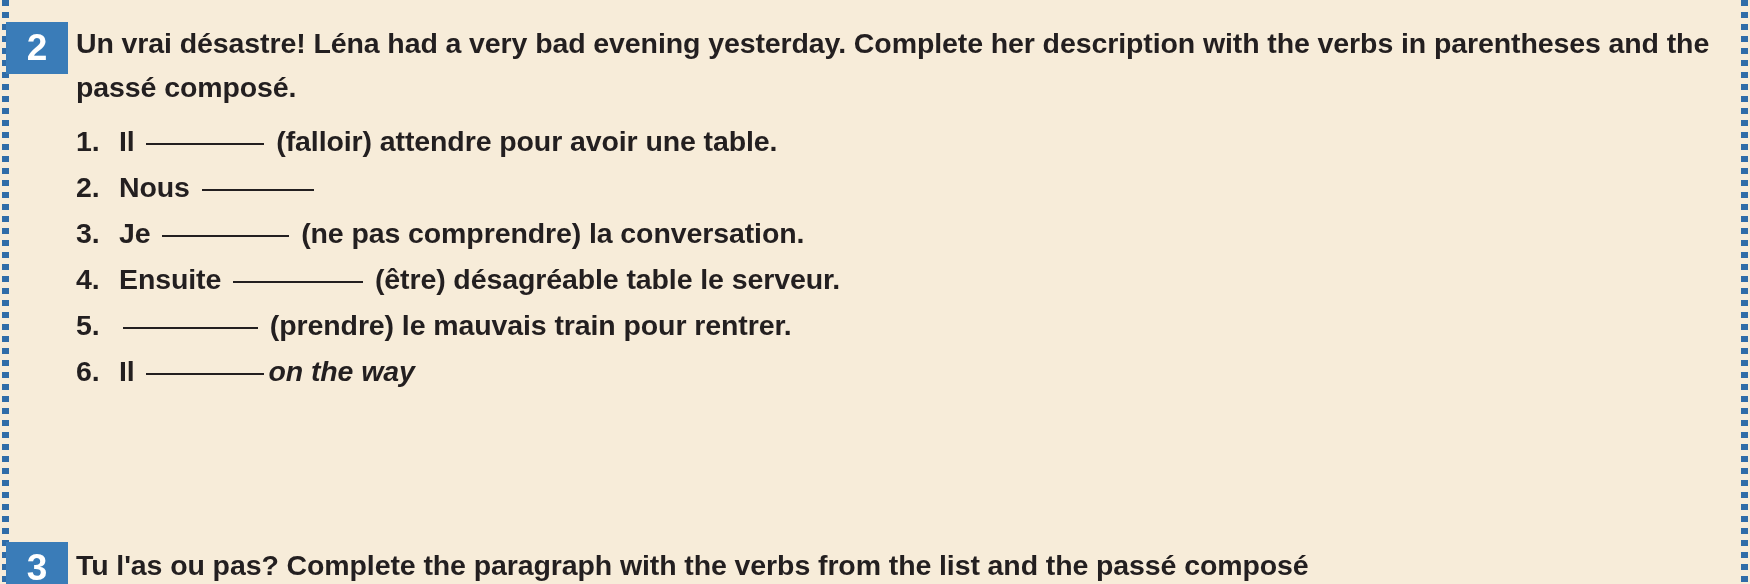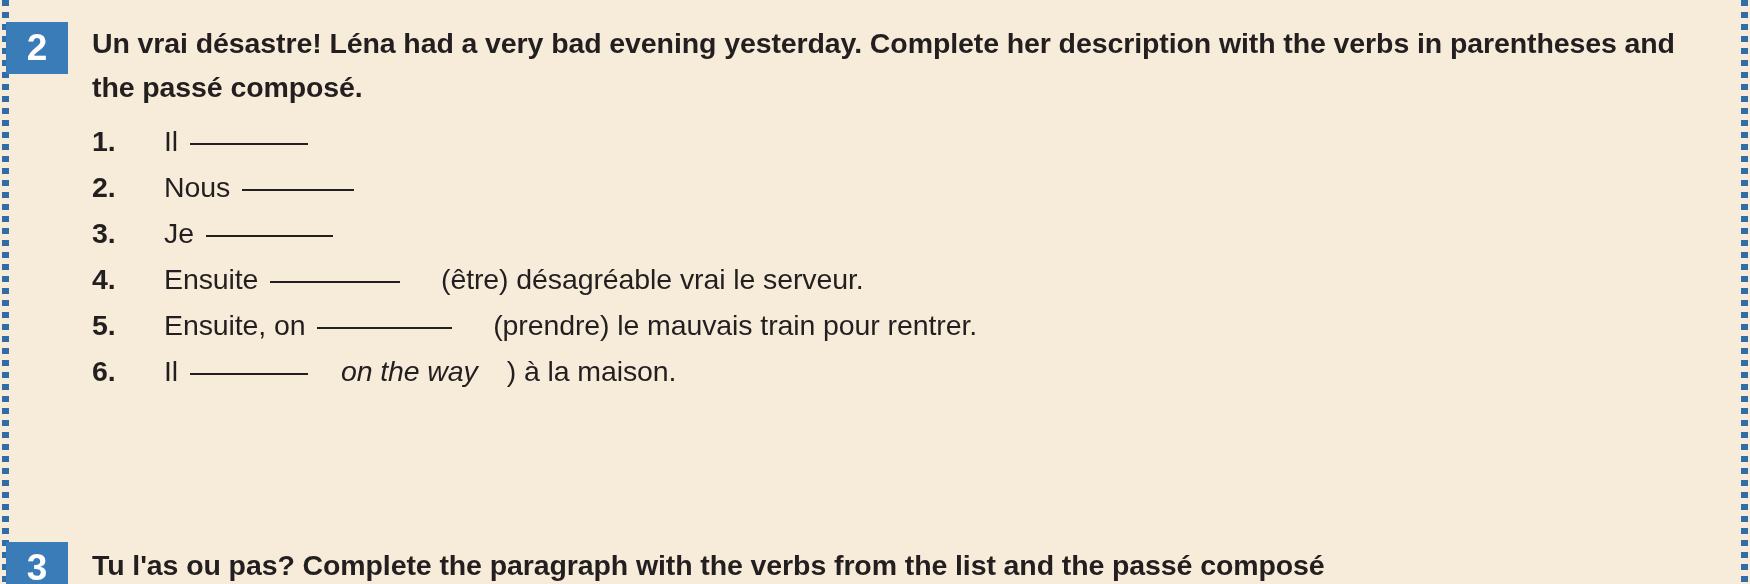--- a/index.html
+++ b/index.html
@@ -55,21 +55,21 @@
     font-weight: bold;
     display: flex;
     align-items: center;
     justify-content: center;
     letter-spacing: 0px;
   }
   .ex-2 .num-badge { top: 0px; }
 
   .body-col {
     position: absolute;
-    left: 92px;
+    left: 76px;
     right: 40px;
     top: 0;
   }
 
   .directions {
     font-size: 28.5px;
     line-height: 1.53;
     color: #231f20;
     font-weight: bold;
     letter-spacing: -0.1px;
@@ -92,23 +92,22 @@
     line-height: 1.0;
     margin-bottom: 17.5px;
     letter-spacing: -0.1px;
   }
   .item-num {
     font-weight: bold;
     min-width: 43px;
     text-align: left;
   }
   .item-text {
-    font-weight: normal;
+    font-weight: bold;
     white-space: pre;
-    margin-left: 29px;
   }
   .blank {
     display: inline-block;
     border-bottom: 2.5px solid #231f20;
     position: relative;
     top: -6px;
     margin: 0 4px;
   }
   .it { font-style: italic; }
 
@@ -141,54 +140,54 @@
       <div class="directions">
         <span class="lead">Un vrai désastre!</span><span class="normal"> Léna had a very bad evening yesterday. Complete her description with the verbs in parentheses and the </span><span class="lead">passé composé</span><span class="normal">.</span>
       </div>
 
       <div class="items">
 
         <div class="item">
           <span class="item-num">1.</span>
           <span class="item-text">Il </span>
           <span class="blank" style="width:118px"></span>
+          <span class="item-text"> (falloir) attendre pour avoir une table.</span>
         </div>
 
         <div class="item">
           <span class="item-num">2.</span>
           <span class="item-text">Nous </span>
           <span class="blank" style="width:112px"></span>
         </div>
 
         <div class="item">
           <span class="item-num">3.</span>
           <span class="item-text">Je </span>
           <span class="blank" style="width:127px"></span>
+          <span class="item-text"> (ne pas comprendre) la conversation.</span>
         </div>
 
         <div class="item">
           <span class="item-num">4.</span>
           <span class="item-text">Ensuite </span>
           <span class="blank" style="width:130px"></span>
-          <span class="item-text"> (être) désagréable vrai le serveur.</span>
+          <span class="item-text"> (être) désagréable table le serveur.</span>
         </div>
 
         <div class="item">
           <span class="item-num">5.</span>
-          <span class="item-text">Ensuite, on </span>
           <span class="blank" style="width:135px"></span>
           <span class="item-text"> (prendre) le mauvais train pour rentrer.</span>
         </div>
 
         <div class="item">
           <span class="item-num">6.</span>
           <span class="item-text">Il </span>
           <span class="blank" style="width:118px"></span>
             <span class="item-text it">on the way</span>
-            <span class="item-text">) à la maison.</span>
         </div>
 
       </div>
     </div>
   </div>
 
   <div class="exercise ex-3">
     <div class="num-badge">3</div>
     <div class="body-col">
       <div class="directions">

